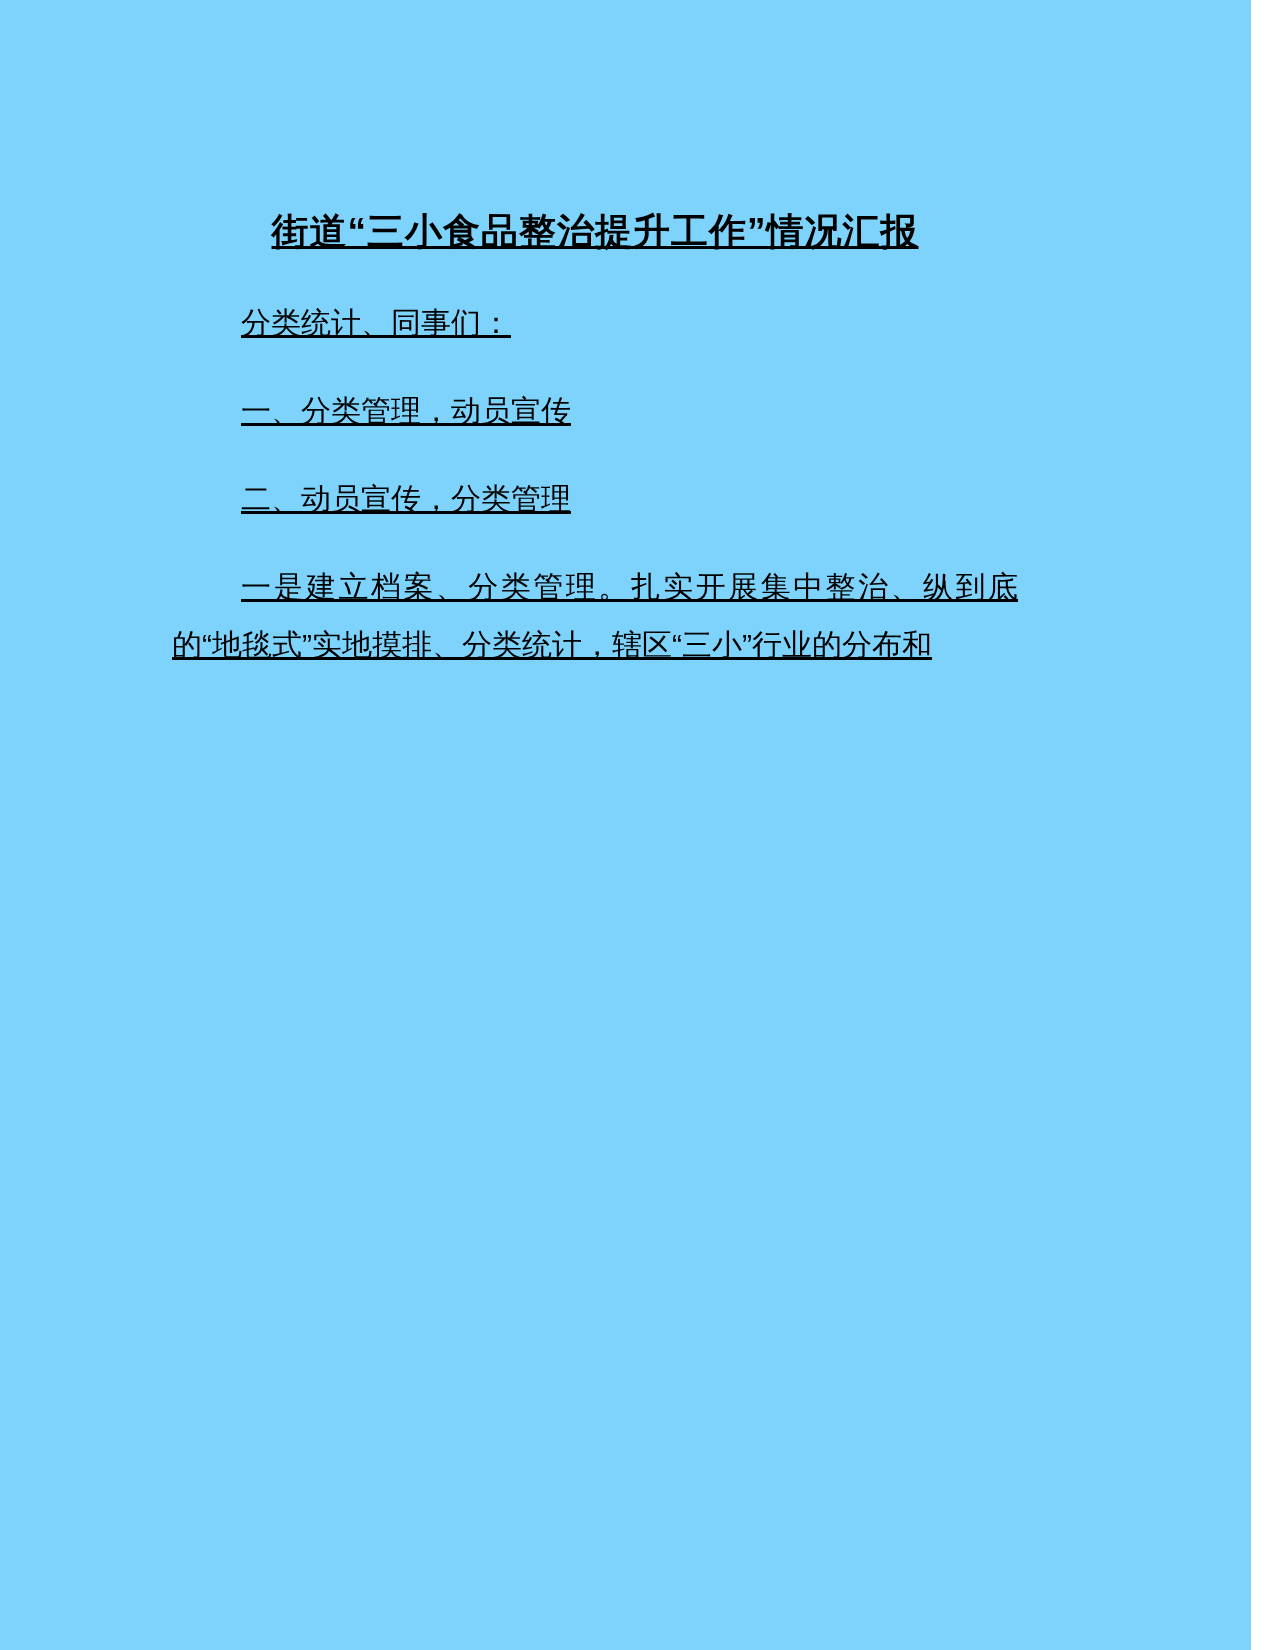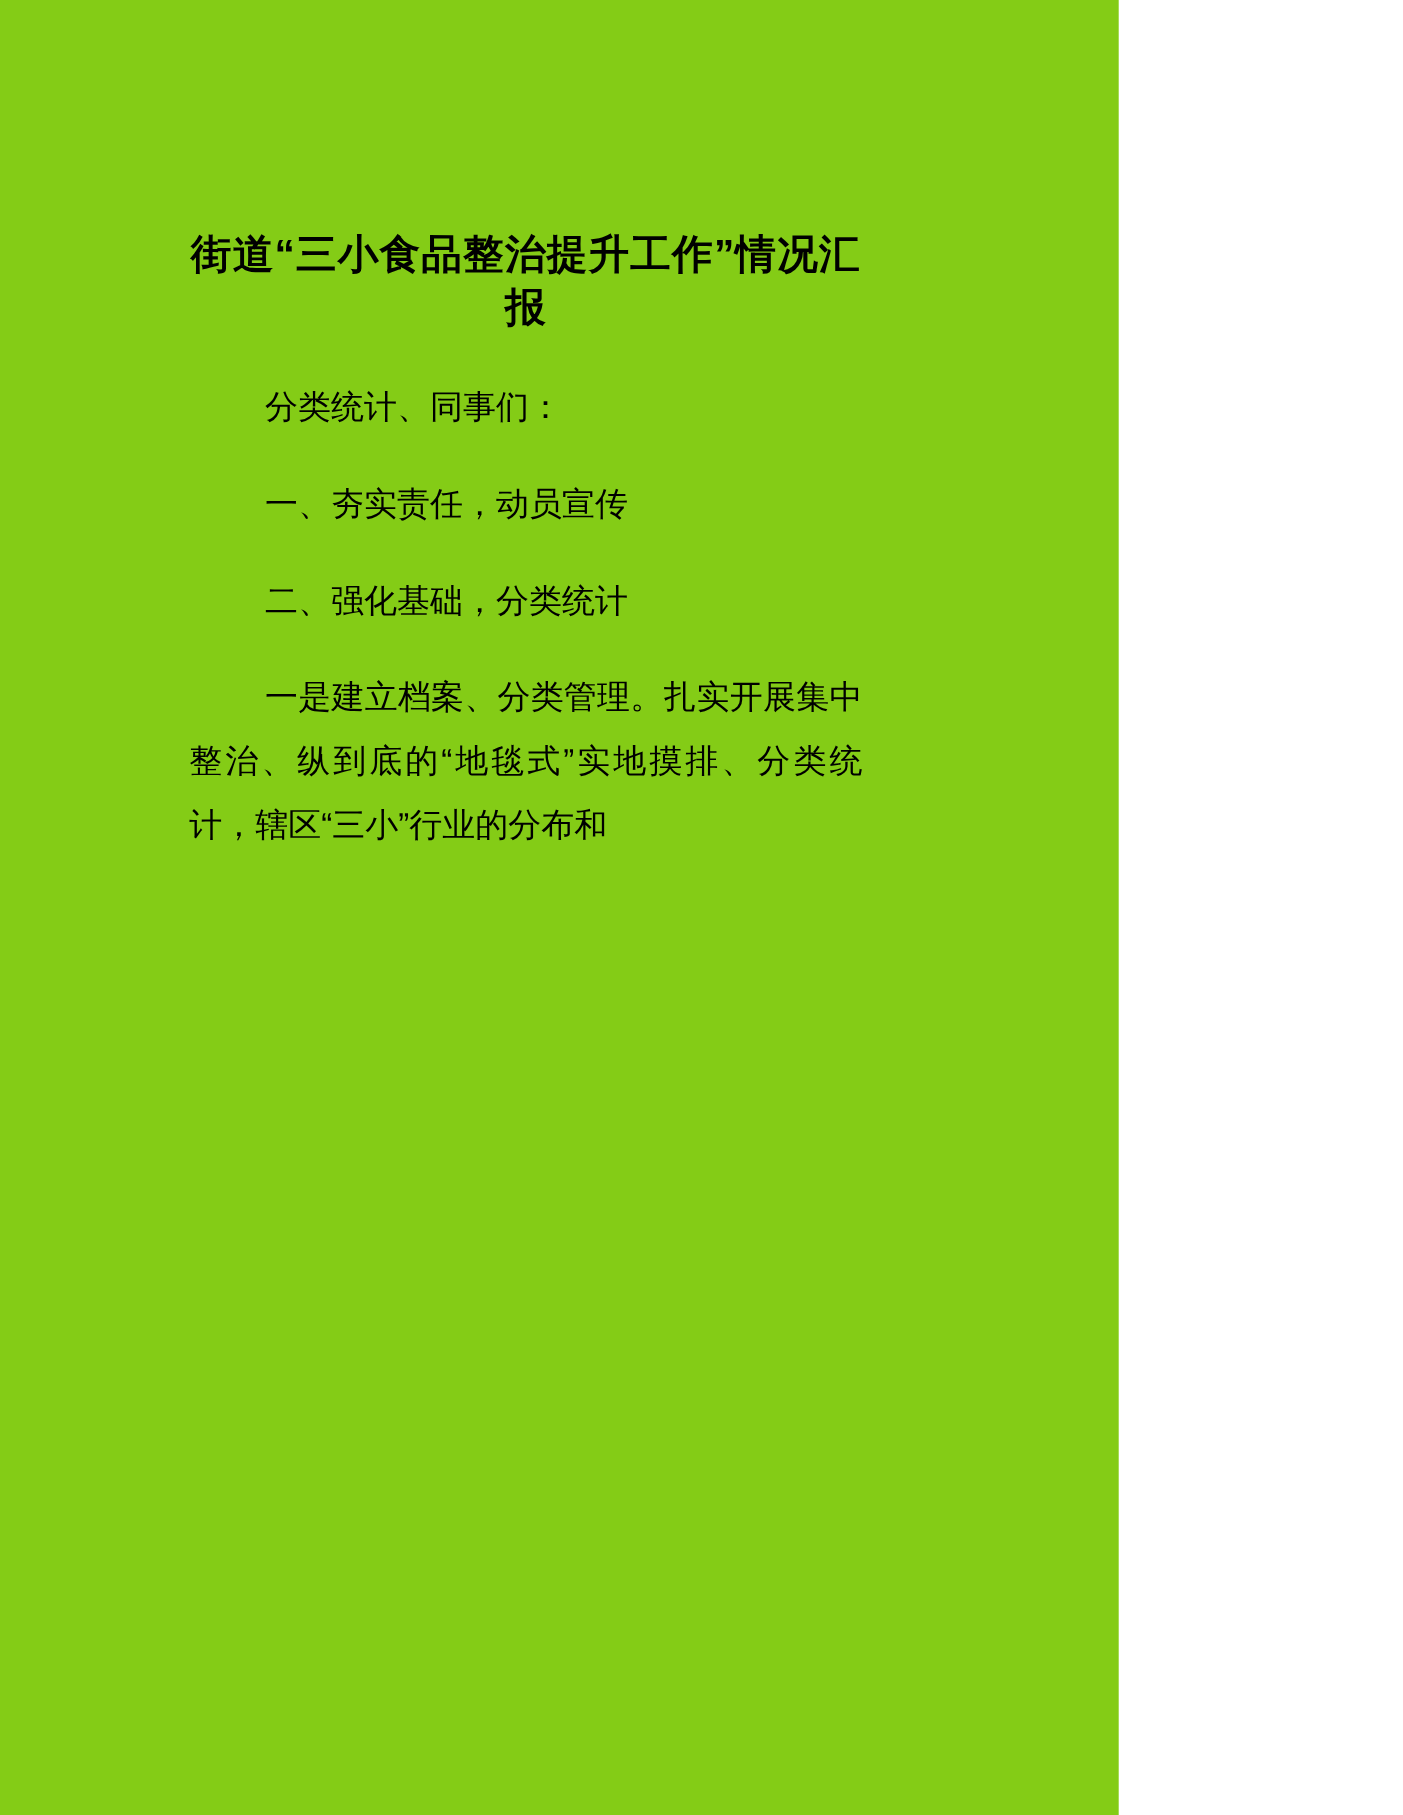--- a/index.html
+++ b/index.html
@@ -9,25 +9,26 @@
   }
 
   body {
     width: 1275px;
     min-height: 1650px;
     font-family: "Liberation Sans", "DejaVu Sans", sans-serif;
     color: #000000;
   }
 
   .page {
-    width: 1017px;
+    width: 1251px;
     min-height: 1650px;
-    background: #84cc16;
+    background: #7dd3fc;
     padding: 208px 233px 0 172px;
     overflow: hidden;
+    text-decoration: underline;
   }
 
   .doc-title {
     font-size: 37px;
     font-weight: bold;
     text-align: center;
     letter-spacing: 1px;
     line-height: 1.3;
     margin-bottom: 38px;
     color: #000000;
@@ -51,21 +52,21 @@
 </head>
 <body>
 
 <div class="page">
 
   <h1 class="doc-title">街道“三小食品整治提升工作”情况汇报</h1>
 
   <p class="para salutation">分类统计、同事们：</p>
 
 
-  <p class="para heading">一、夯实责任，动员宣传</p>
+  <p class="para heading">一、分类管理，动员宣传</p>
 
 
 
-  <p class="para heading">二、强化基础，分类统计</p>
+  <p class="para heading">二、动员宣传，分类管理</p>
 
   <p class="para body">一是建立档案、分类管理。扎实开展集中整治、纵到底的“地毯式”实地摸排、分类统计，辖区“三小”行业的分布和</p>
 
 </div>
 
 </body></html>

